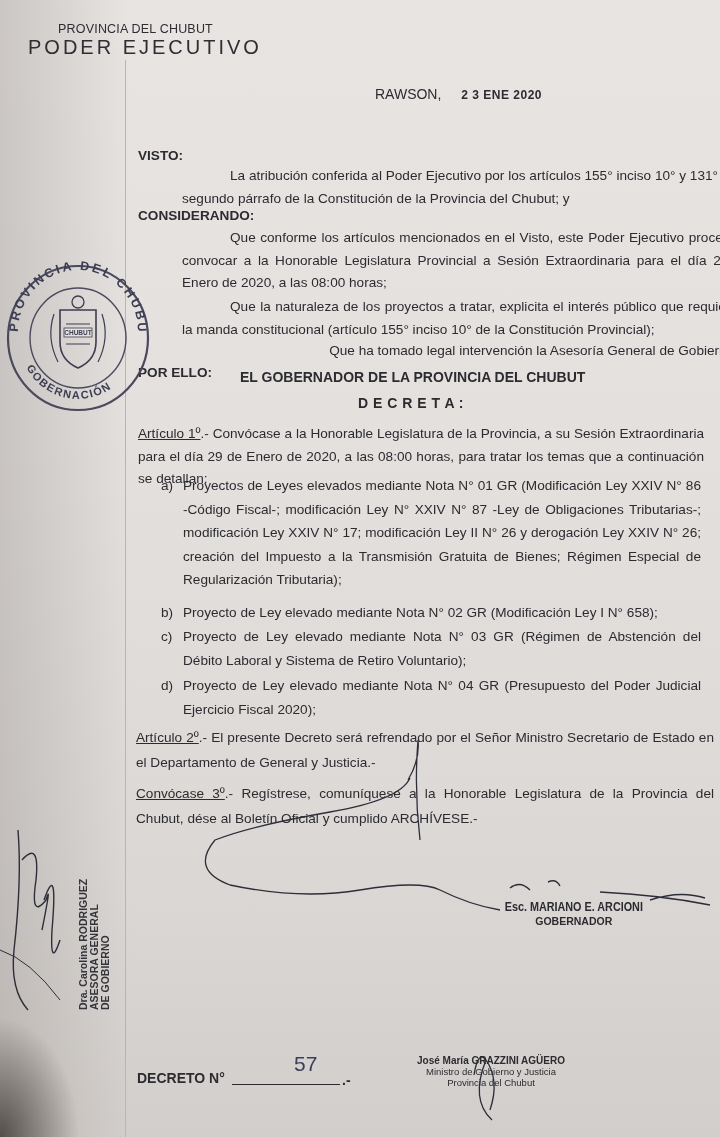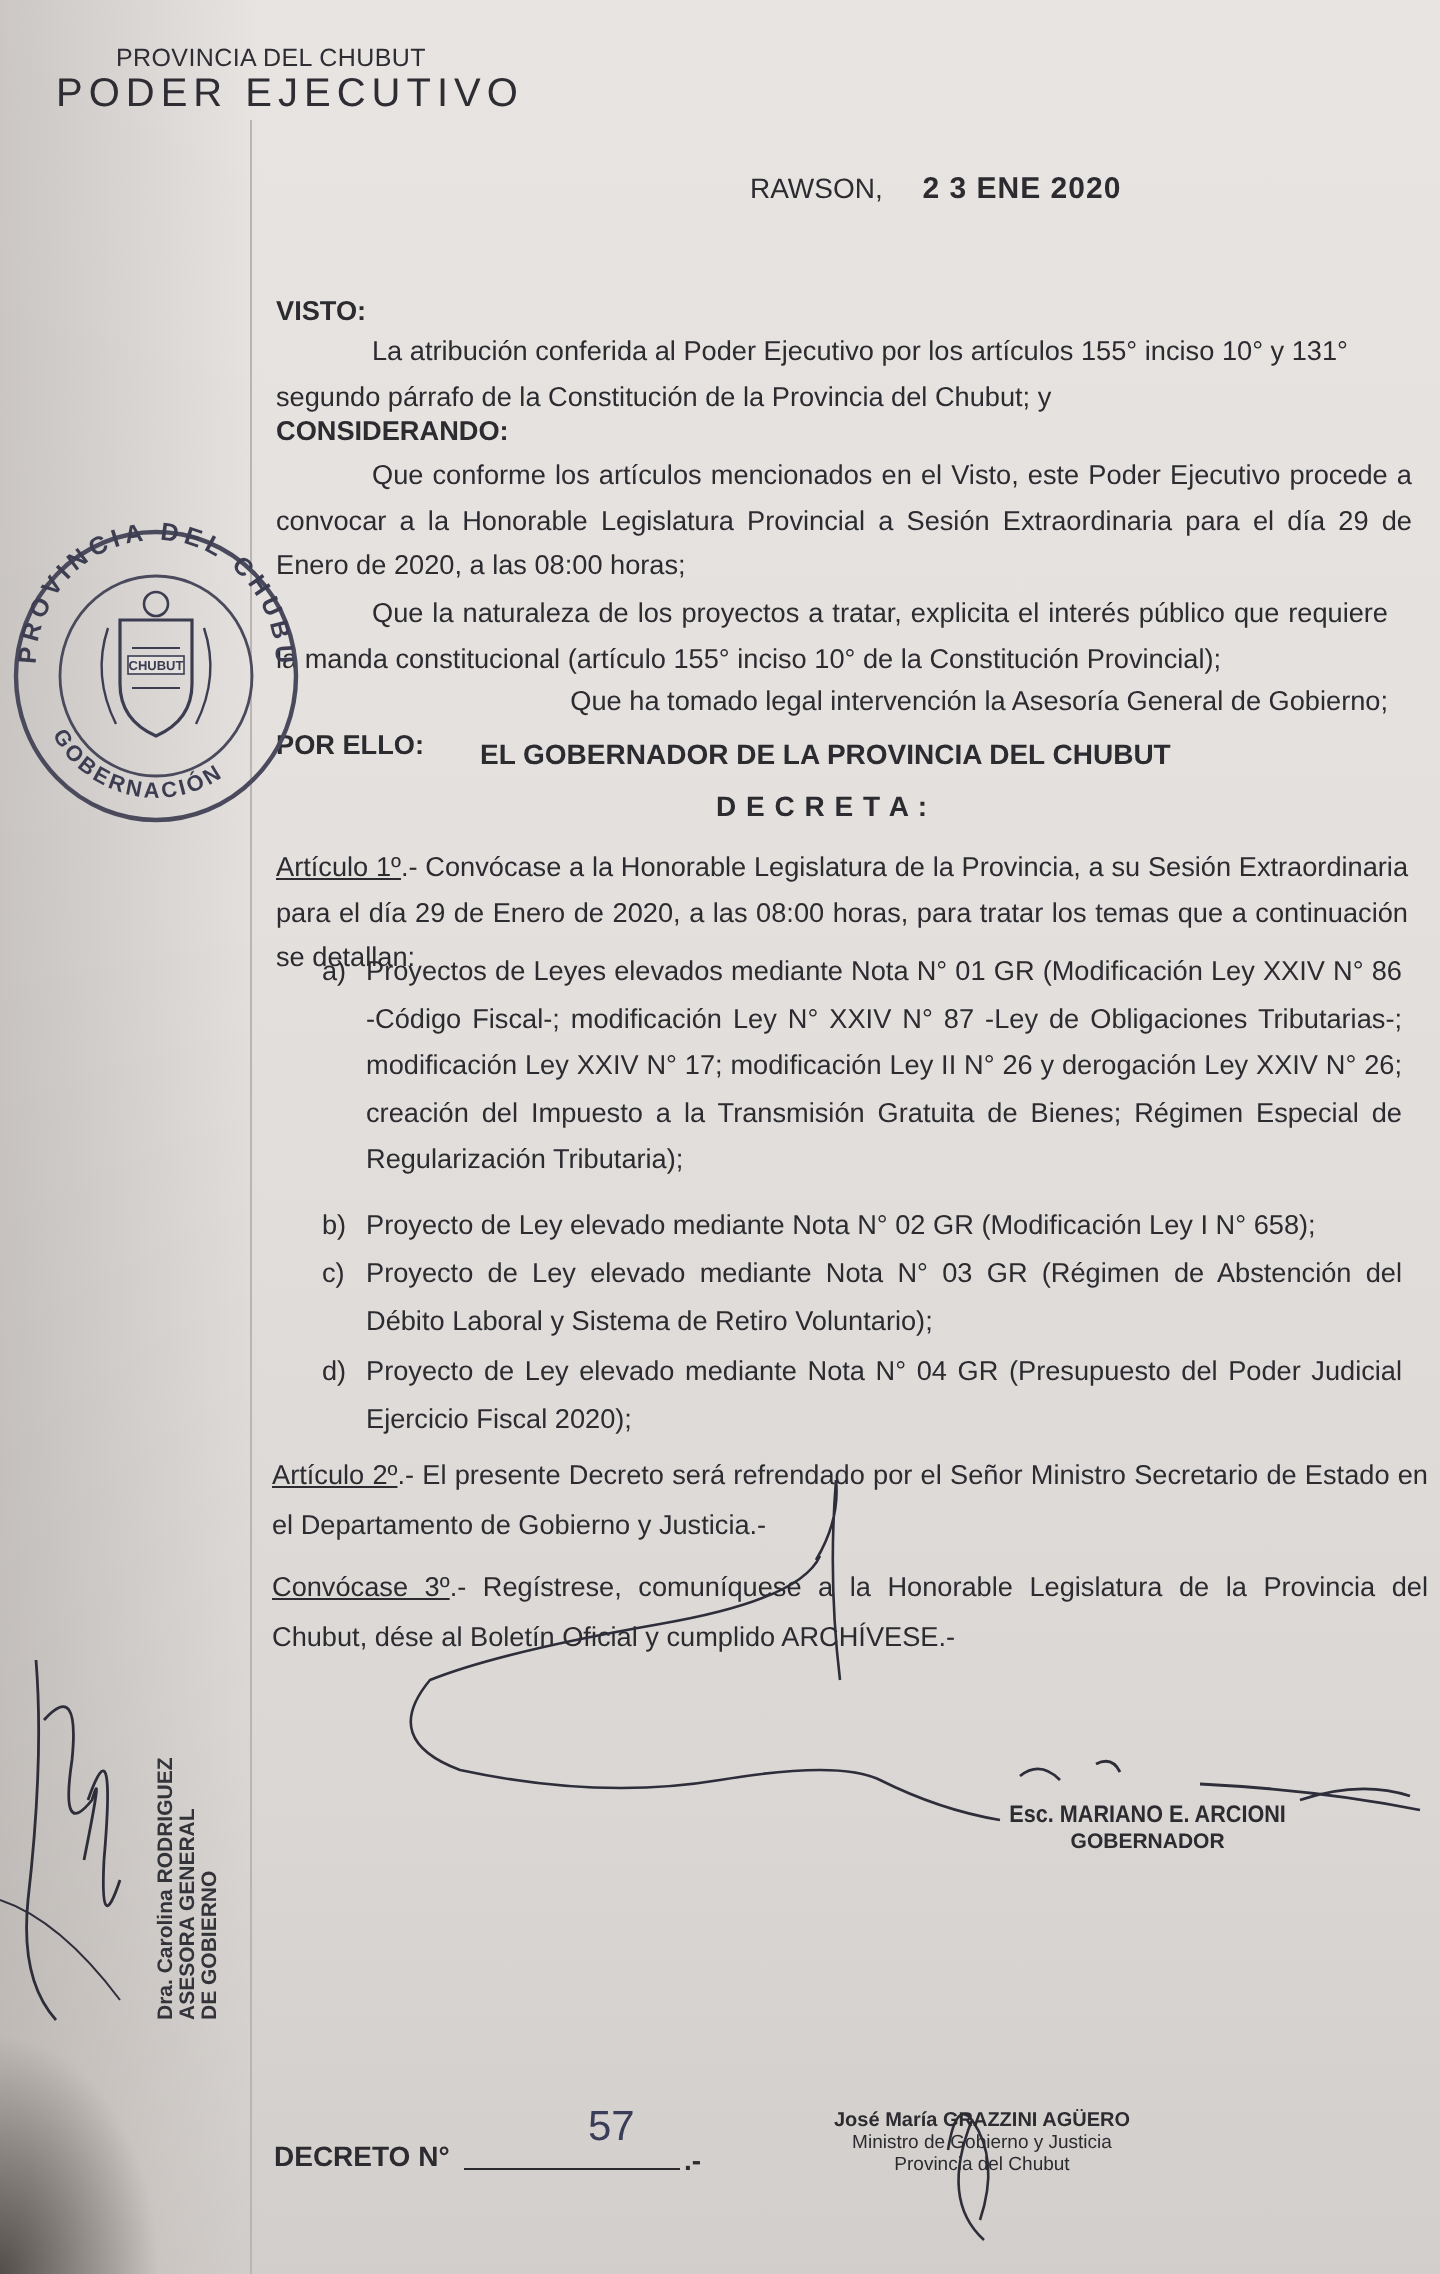--- a/index.html
+++ b/index.html
@@ -19,25 +19,25 @@
     pointer-events:none;
   }
   .dark-corner-bl {
     position:absolute; left:0; bottom:0; width:80px; height:120px;
     background: radial-gradient(ellipse at 0% 100%, rgba(40,34,30,0.7), rgba(40,34,30,0) 70%);
   }
   .hdr-province { position:absolute; left:58px; top:22px; font-size:12.5px; letter-spacing:0.2px; color:#2d2d33; }
   .hdr-poder { position:absolute; left:28px; top:36px; font-family:Liberation Sans, sans-serif; font-size:20px; letter-spacing:3px; color:#2d2d33; }
   .margin-line { position:absolute; left:125px; top:60px; width:1px; height:1077px; background:#b9b5b2; }
   .place-date { position:absolute; left:375px; top:86px; font-size:14px; color:#2b2b30; }
-  .place-date .date { font-family:"Liberation Sans Narrow","Liberation Sans",sans-serif; font-weight:bold; font-size:15px; margin-left:16px; letter-spacing:0.5px; }
+  .place-date .date { font-family:"Liberation Sans Narrow","Liberation Sans",sans-serif; font-weight:bold; font-size:12px; margin-left:16px; letter-spacing:0.5px; }
   .body-text { position:absolute; left:138px; width:562px; font-size:13.6px; color:#2b2b30; line-height:22.5px; }
   .bold { font-weight:bold; }
   .just { text-align:justify; }
-  .indent { text-indent:48px; }
+  .indent { text-indent:48px;margin-left:44px; }
   .u { text-decoration:underline; }
   .item { position:absolute; font-size:13.6px; color:#2b2b30; line-height:23.5px; }
   .item .lbl { position:absolute; left:0; top:0; }
   .item .txt { position:absolute; left:22px; text-align:justify; }
   .seal { position:absolute; left:0; top:244px; width:152px; height:170px; }
   .vert-sig { position:absolute; left:38px; top:810px; width:80px; height:200px; }
   .vert-sig .lines {
     position:absolute; left:40px; top:200px; transform-origin:0 0; transform:rotate(-90deg);
     width:200px; font-size:10.5px; line-height:11px; color:#33333a; font-weight:bold;
   }
@@ -99,21 +99,21 @@
   <div class="item" style="left:161px; top:625px; width:540px;">
     <span class="lbl">c)</span>
     <div class="txt" style="width:518px;">Proyecto de Ley elevado mediante Nota N° 03 GR (Régimen de Abstención del Débito Laboral y Sistema de Retiro Voluntario);</div>
   </div>
   <div class="item" style="left:161px; top:674px; width:540px;">
     <span class="lbl">d)</span>
     <div class="txt" style="width:518px;">Proyecto de Ley elevado mediante Nota N° 04 GR (Presupuesto del Poder Judicial Ejercicio Fiscal 2020);</div>
   </div>
 
   <div class="body-text just" style="top:725px; left:136px; width:578px; line-height:25px;">
-    <span class="u">Artículo 2º</span><span>.- El presente Decreto será refrendado por el Señor Ministro Secretario de Estado en el Departamento de Gobierno y Justicia.-</span>
+    <span class="u">Artículo 2º</span><span>.- El presente Decreto será refrendado por el Señor Ministro Secretario de Estado en el Departamento de General y Justicia.-</span>
   </div>
 
   <div class="body-text just" style="top:781px; left:136px; width:578px; line-height:25px;">
     <span class="u">Convócase 3º</span><span>.- Regístrese, comuníquese a la Honorable Legislatura de la Provincia del Chubut, dése al Boletín Oficial y cumplido ARCHÍVESE.-</span>
   </div>
 
   <svg class="seal" viewBox="0 0 152 170">
     <defs>
       <path id="arcTop" d="M 18 88 A 60 62 0 0 1 138 88"></path>
       <path id="arcBot" d="M 22 112 A 58 58 0 0 0 134 112"></path>

